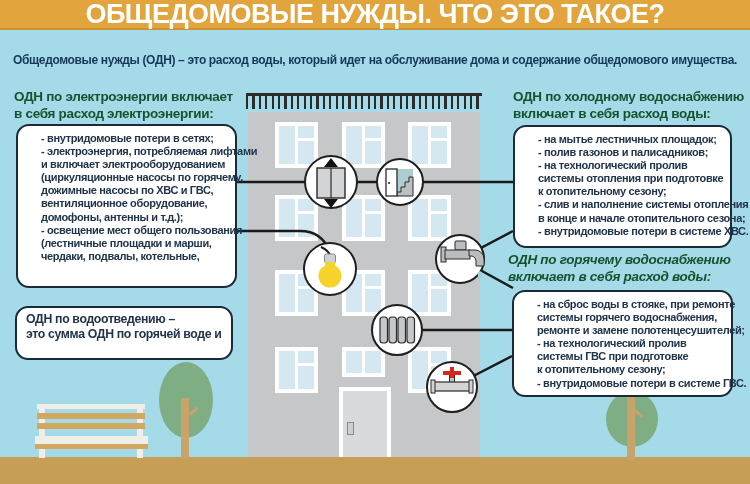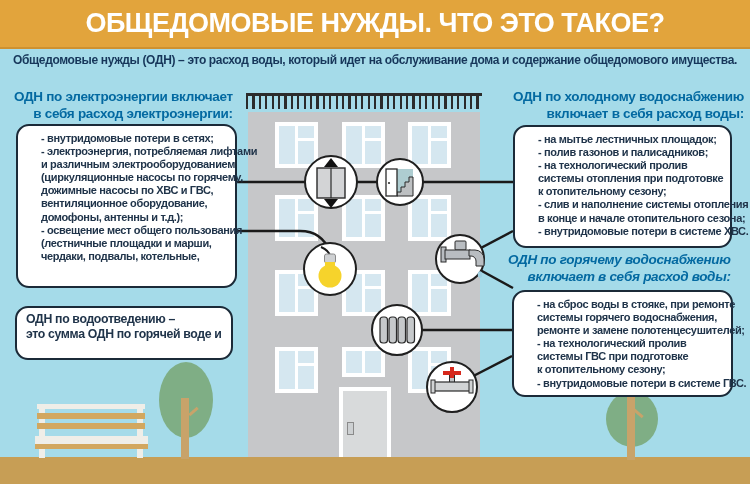--- a/index.html
+++ b/index.html
@@ -3,21 +3,21 @@
 <meta charset="utf-8">
 <style>
   html,body { margin:0; padding:0; }
   #poster {
     position:relative; width:750px; height:484px; overflow:hidden;
     background:#A5DBE9;
     font-family:"Liberation Sans", sans-serif;
   }
   
   #header {
-    position:absolute; left:0; top:0; width:750px; height:49px;
+    position:absolute; left:0; top:0; width:750px; height:30px;
     background:#E2A43C; border-bottom:2px solid #CE9130;
     display:flex; align-items:center; justify-content:center; box-sizing:border-box;
   }
   #header .title {
     color:#FFFFFF; font-weight:bold; font-size:27px; letter-spacing:-0.5px; white-space:nowrap;
   }
   #subtitle {
     position:absolute; left:0; top:53px; width:750px; text-align:center;
     color:#16365A; font-weight:bold; font-size:12px; letter-spacing:-0.35px; white-space:nowrap;
   }
@@ -44,21 +44,21 @@
   .branch { position:absolute; background:#C8A36A; }
   #bench { position:absolute; left:35px; top:404px; width:113px; height:55px; }
   #bench div { position:absolute; }
   .bench-white { background:#EFEEE8; }
   .bench-tan { background:#D2A75F; }
   
   #overlay { position:absolute; left:0; top:0; width:750px; height:484px; }
   
   .heading {
     position:absolute; font-weight:bold; font-size:13.5px; line-height:16.5px;
-    color:#0369a1; letter-spacing:-0.3px; white-space:nowrap;text-align:right;
+    color:#14532d; letter-spacing:-0.3px; white-space:nowrap;
   }
   .callout {
     position:absolute; background:#FFFFFF; border:2.5px solid #1B2A38; border-radius:13px;
     box-sizing:border-box; padding:6px 23px;
   }
   .body-line {
     font-weight:bold; font-size:11px; line-height:13.1px;
     color:#20344A; letter-spacing:-0.35px; white-space:nowrap;
   }
   #box-sewage { padding:4px 9px; }
@@ -246,21 +246,21 @@
   </svg>
 
   <div class="heading" id="heading-elec">
     <div>ОДН по электроэнергии включает</div>
     <div>в себя расход электроэнергии:</div>
   </div>
 
   <div class="callout" id="box-elec">
     <div class="body-line">- внутридомовые потери в сетях;</div>
     <div class="body-line">- электроэнергия, потребляемая лифтами</div>
-    <div class="body-line">и различным электрооборудованием</div>
+    <div class="body-line">и включает электрооборудованием</div>
     <div class="body-line">(циркуляционные насосы по горячему,</div>
     <div class="body-line">дожимные насосы по ХВС и ГВС,</div>
     <div class="body-line">вентиляционное оборудование,</div>
     <div class="body-line">домофоны, антенны и т.д.);</div>
     <div class="body-line">- освещение мест общего пользования</div>
     <div class="body-line">(лестничные площадки и марши,</div>
     <div class="body-line">чердаки, подвалы, котельные,</div>
   </div>
 
   <div class="callout" id="box-sewage">

